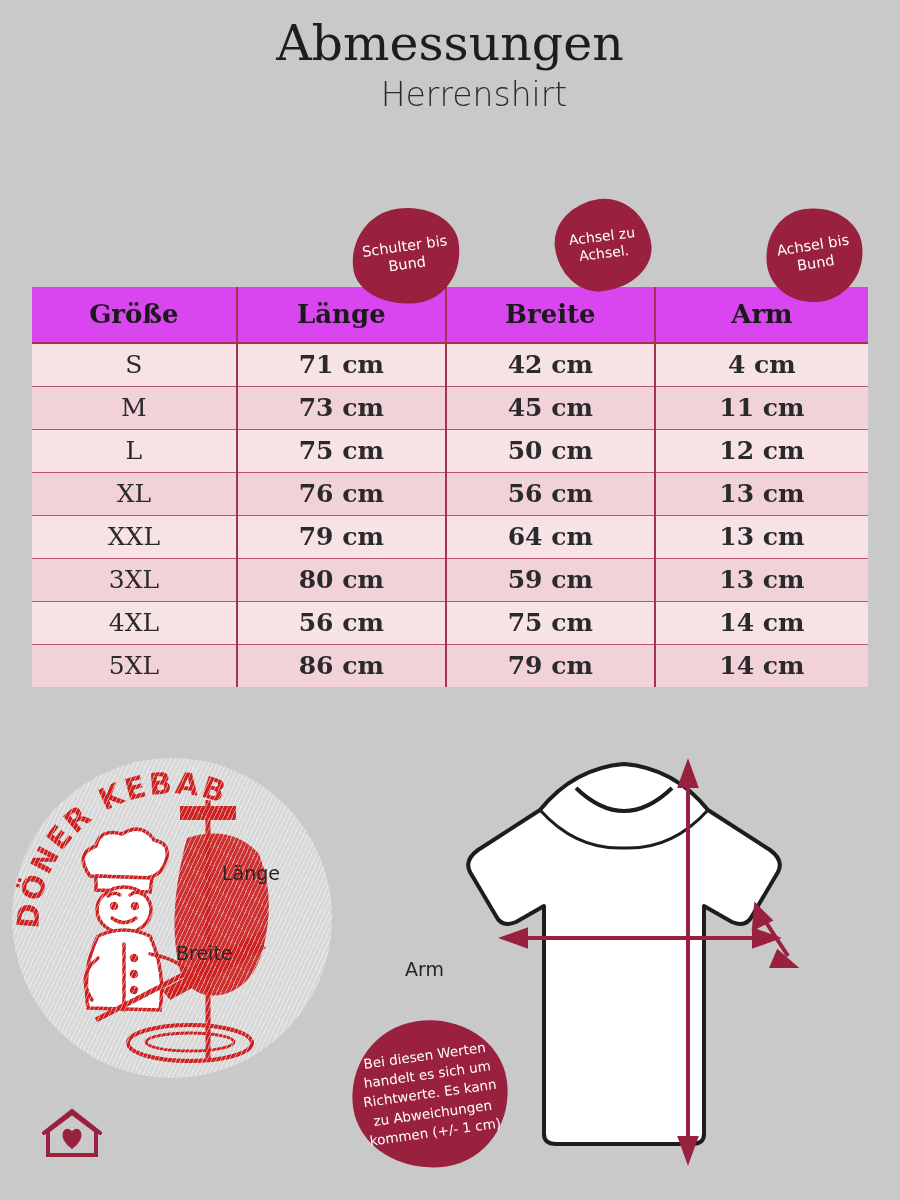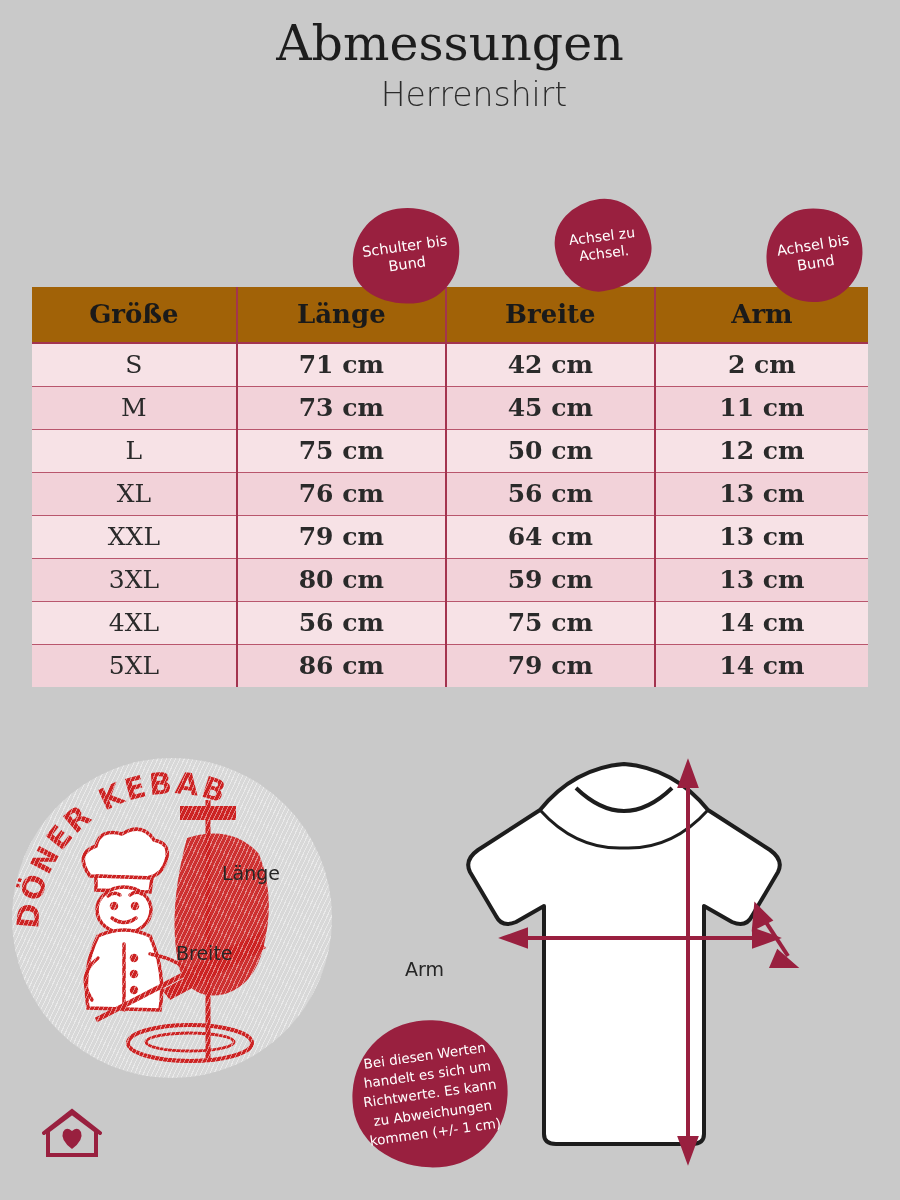--- a/index.html
+++ b/index.html
@@ -91,21 +91,21 @@
     left: 32px;
     top: 287px;
     width: 836px;
   }
   table {
     width: 100%;
     border-collapse: collapse;
     font-family: "DejaVu Serif", serif;
   }
   thead th {
-    background: #a16207;
+    background: #d946ef;
     color: #1a1a1a;
     font-size: 26px;
     font-weight: 700;
     padding: 12px 0 13px 0;
     border-bottom: 2px solid #a3344f;
     font-family: "DejaVu Serif", serif;
   }
   thead th + th { border-left: 2px solid #a3344f; }
   tbody td {
     text-align: center;
@@ -208,21 +208,21 @@
         <th class="col-b">Länge</th>
         <th class="col-c">Breite</th>
         <th class="col-d">Arm</th>
       </tr>
     </thead>
     <tbody>
       <tr>
         <td>S</td>
         <td>71 cm</td>
         <td>42 cm</td>
-        <td>2 cm</td>
+        <td>4 cm</td>
       </tr>
       <tr>
         <td>M</td>
         <td>73 cm</td>
         <td>45 cm</td>
         <td>11 cm</td>
       </tr>
       <tr>
         <td>L</td>
         <td>75 cm</td>

